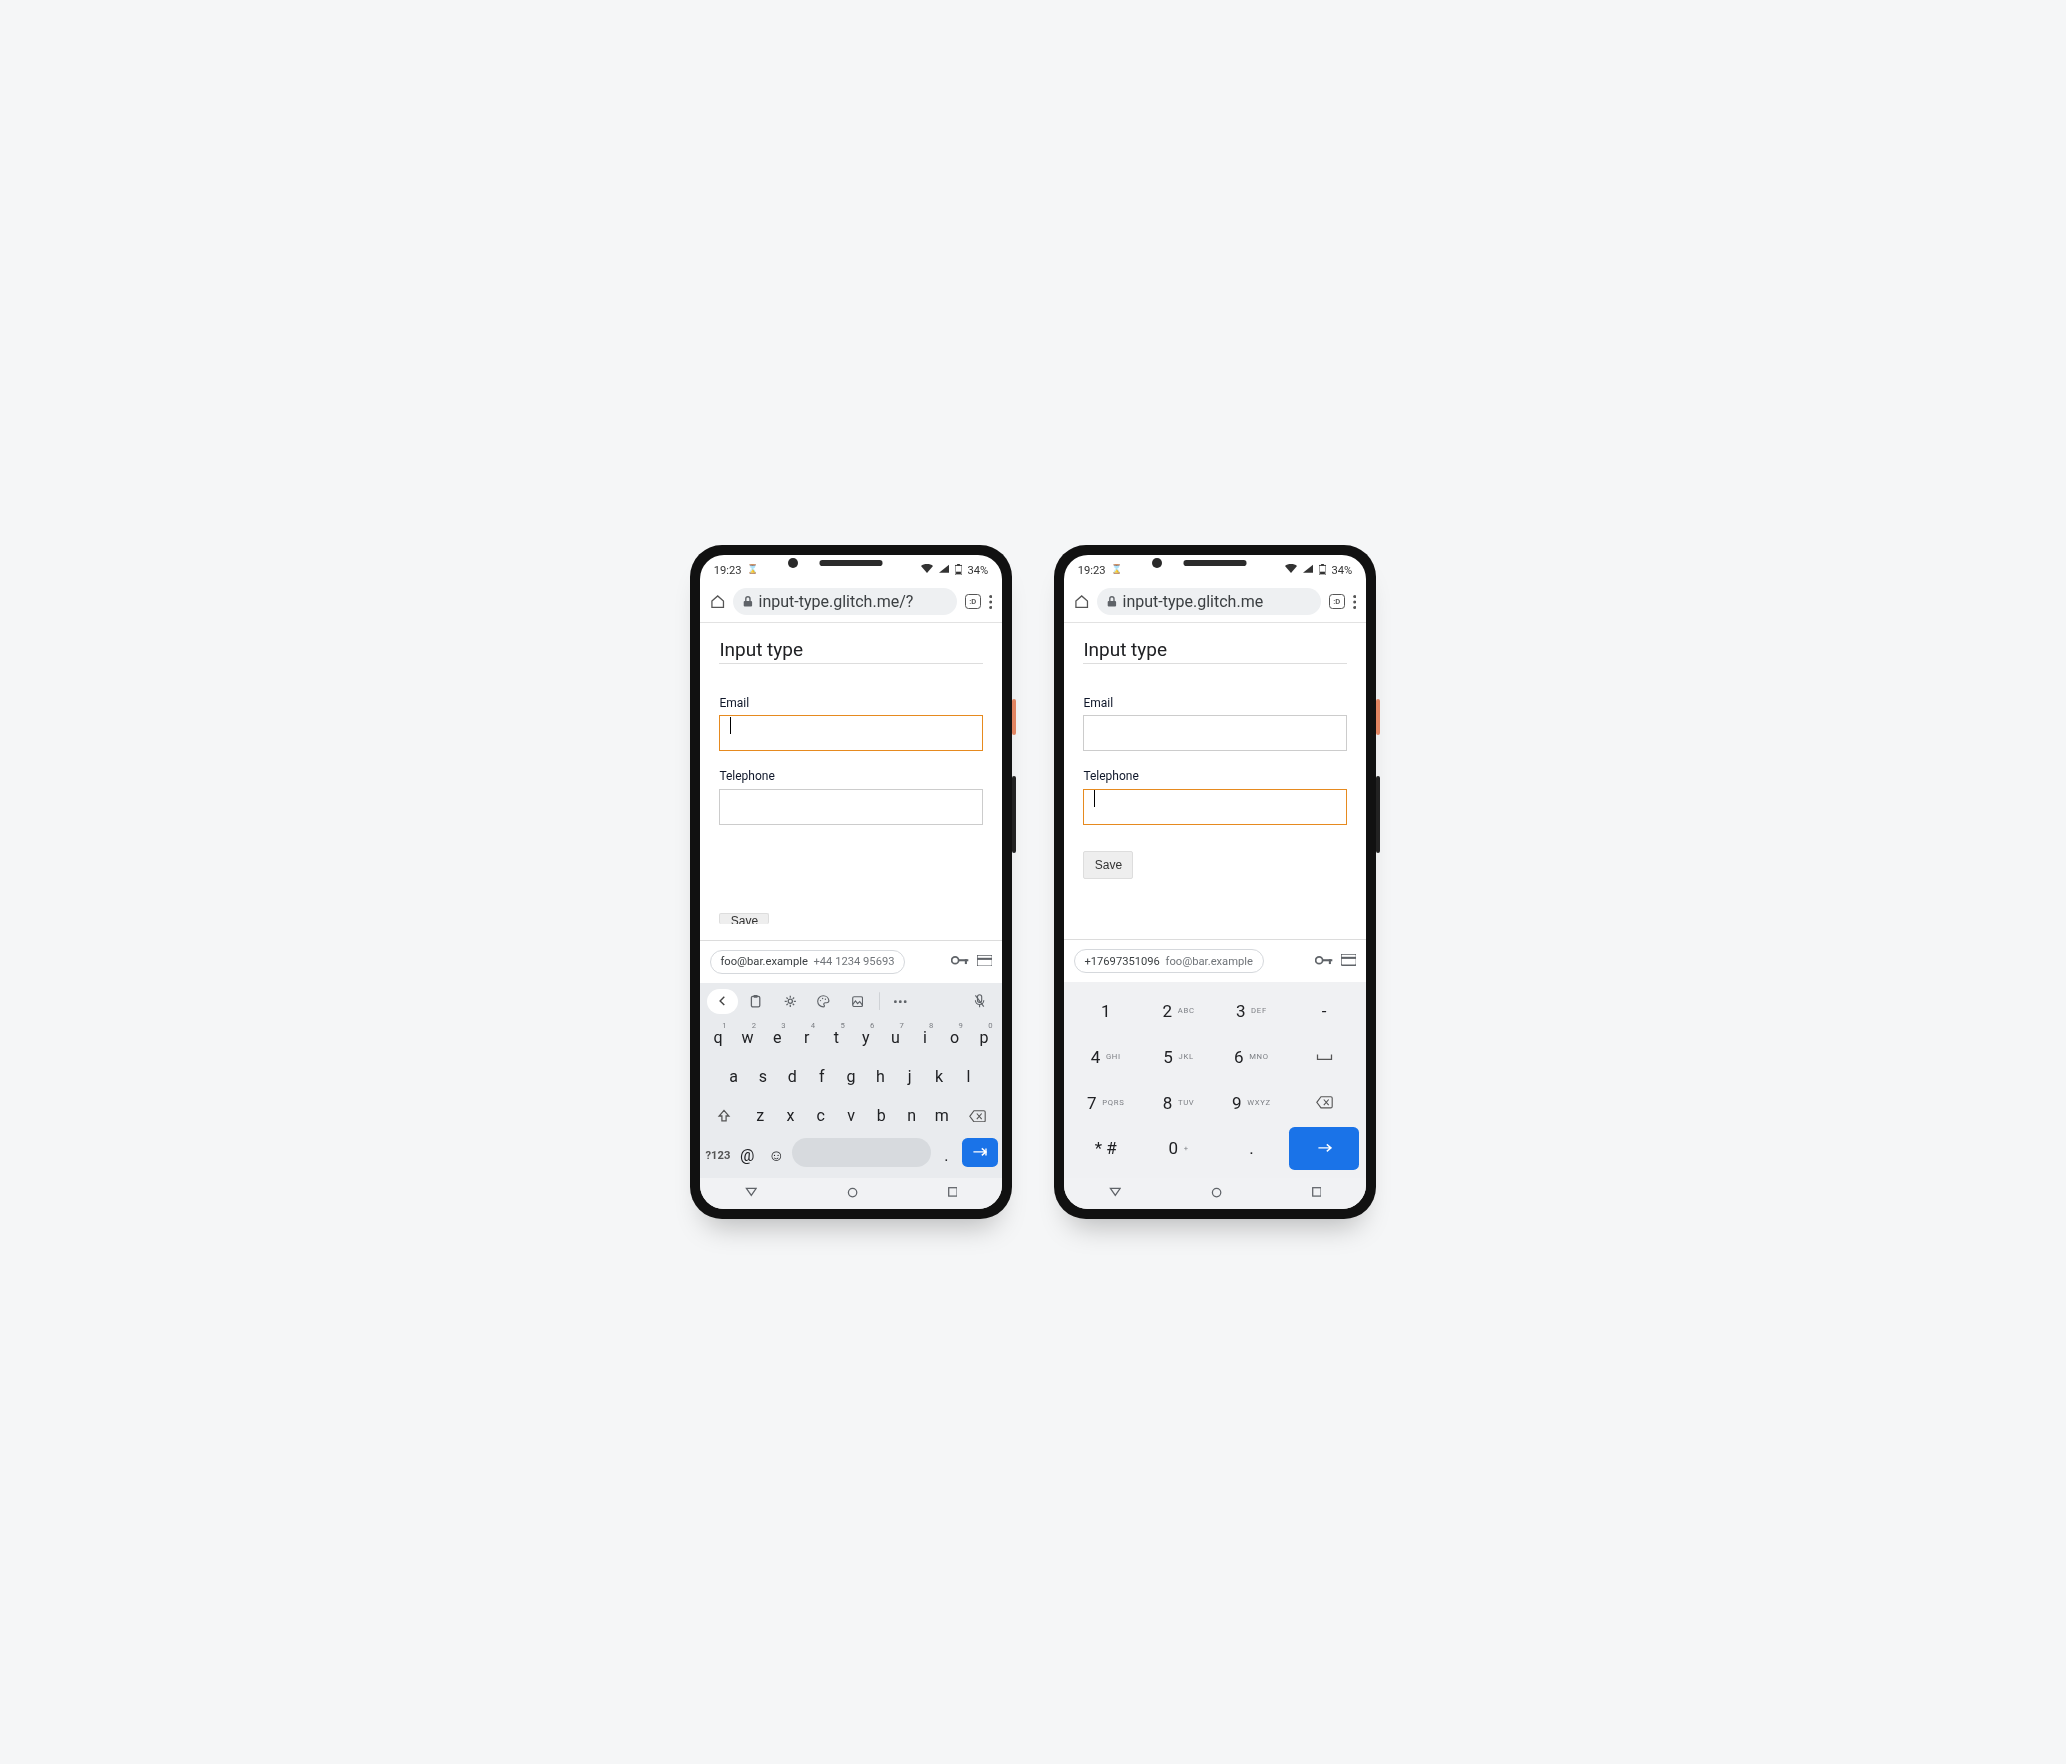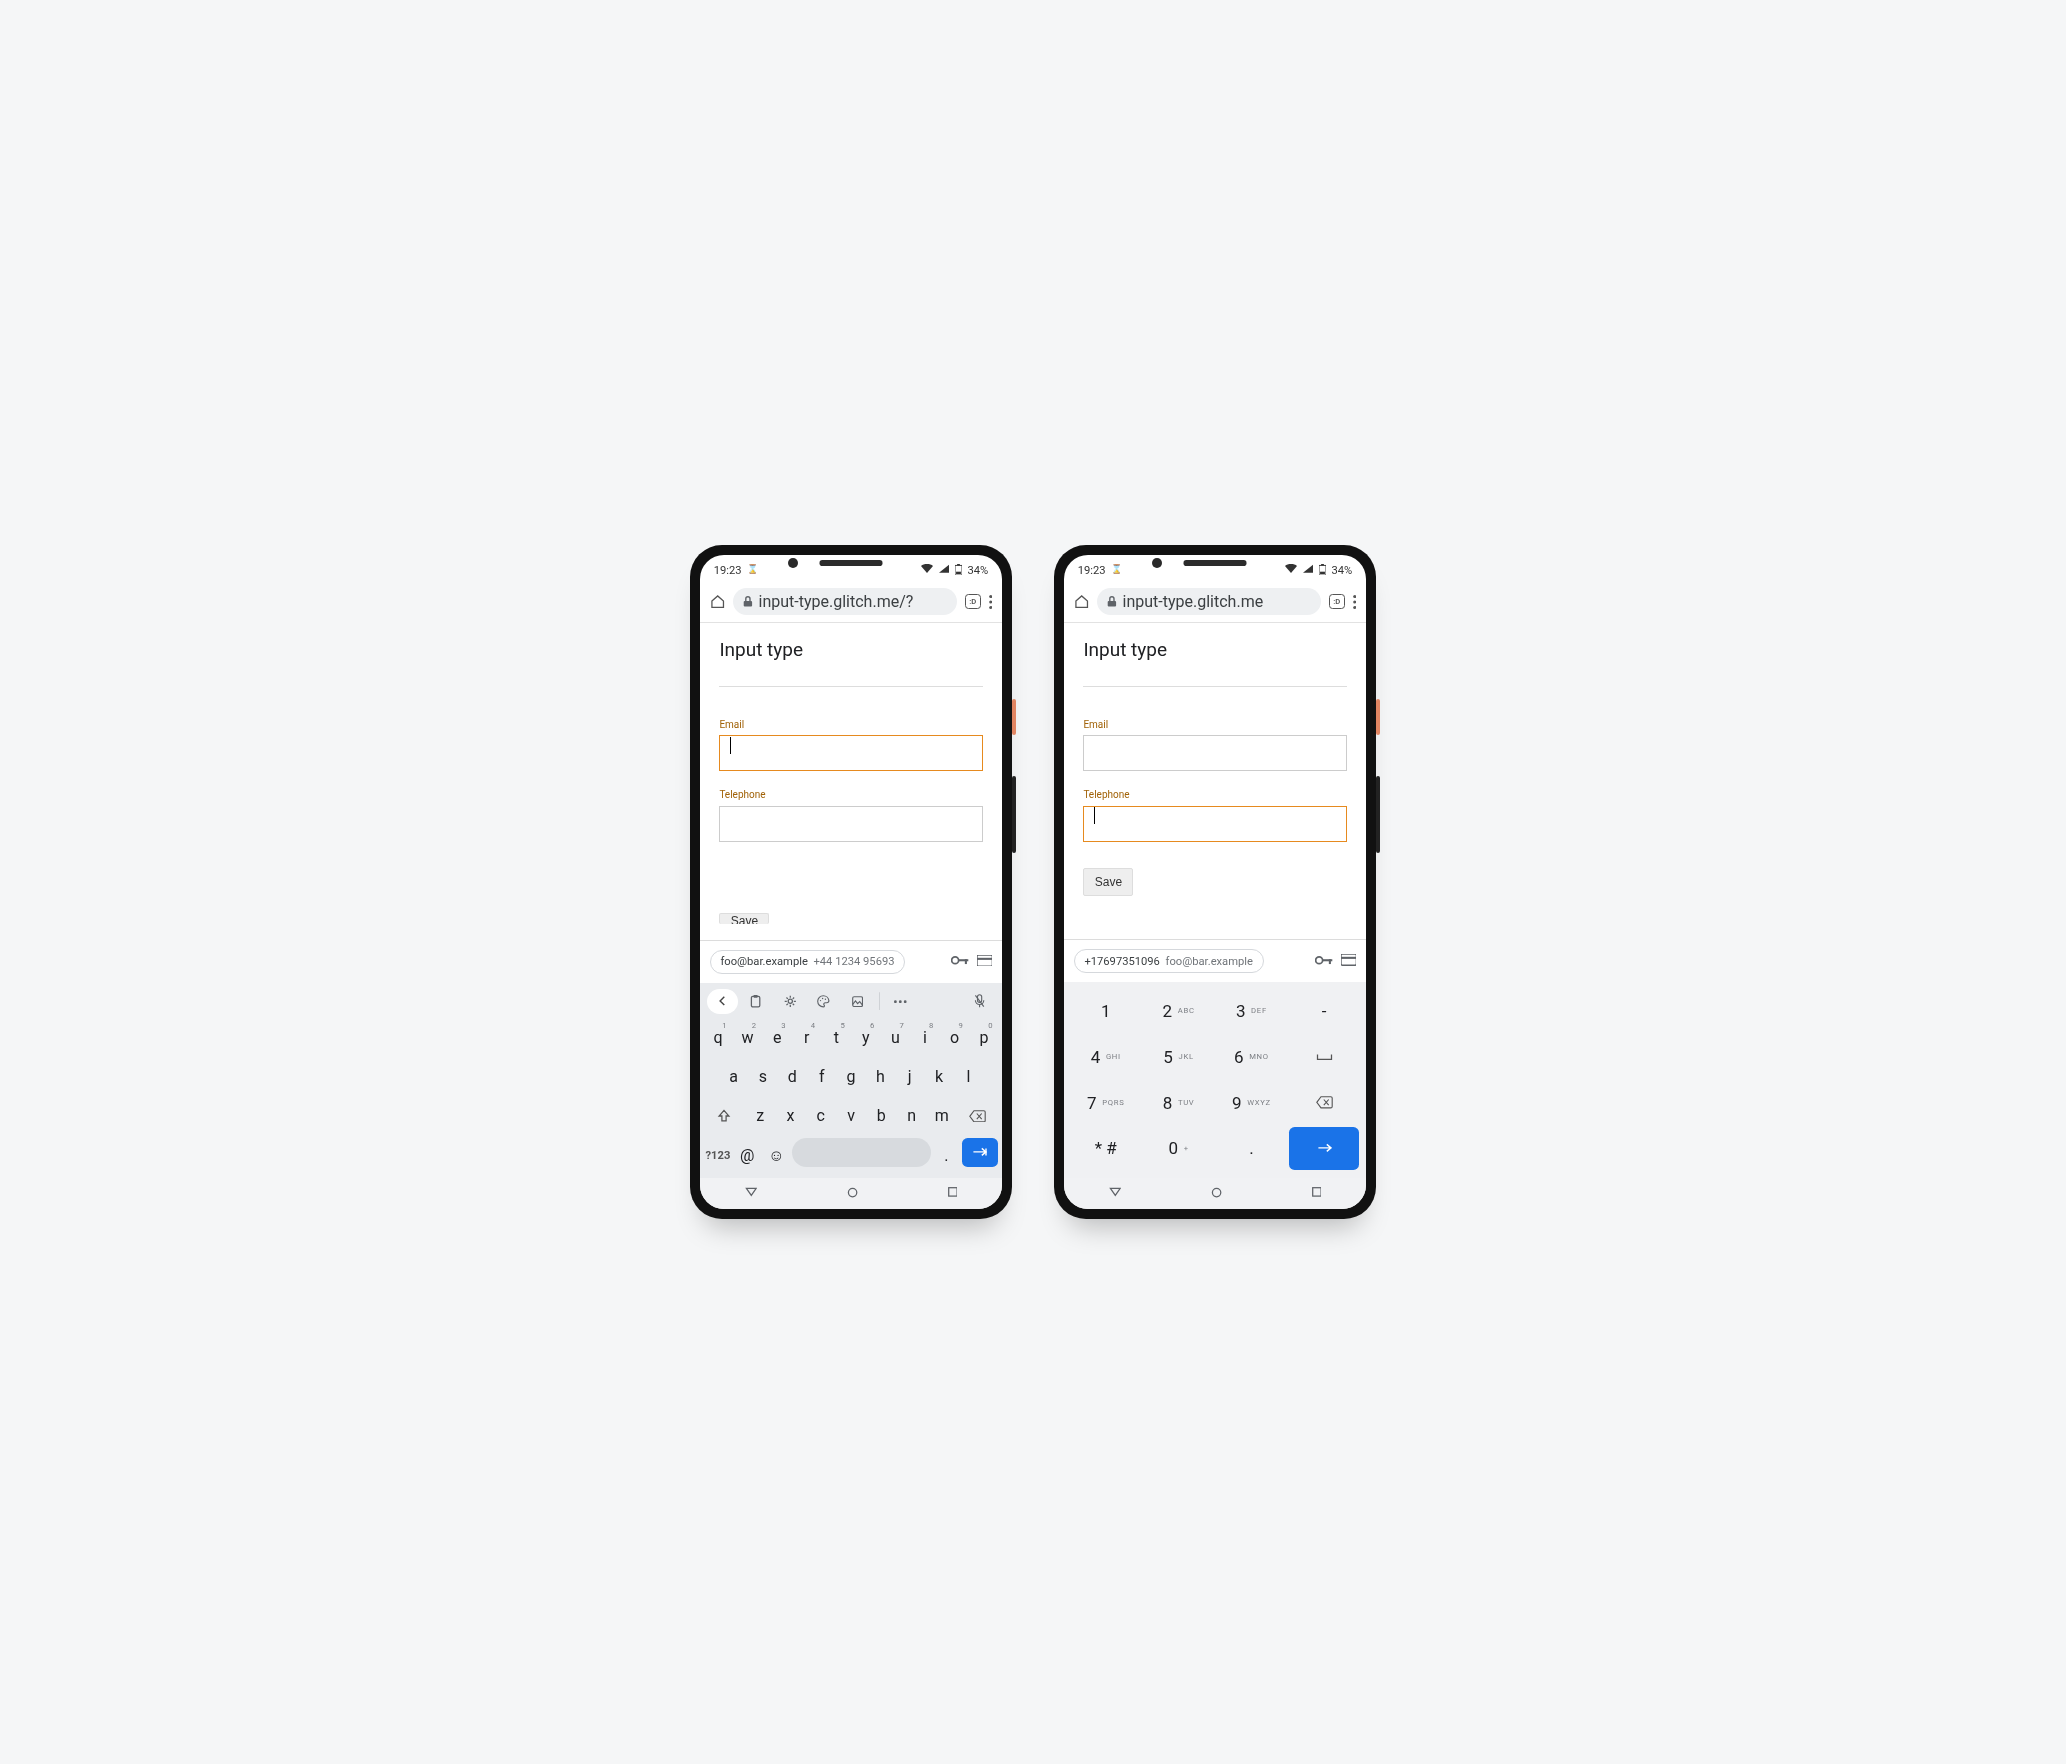--- a/index.html
+++ b/index.html
@@ -76,24 +76,24 @@
     font-size:7.7px; font-weight:600;
   }
   .hr { height:0.7px; background:#e2e2e2; }
 
   
   .page {
     flex:1; overflow:hidden; padding: 15.4px 19.6px; color:#202124;
     display:flex; flex-direction:column;
   }
   .page h1 {
-    font-size:19px; font-weight:400; padding-bottom:25px;
+    font-size:19px; font-weight:400; padding-bottom:2px;
     border-bottom:0.7px solid #ddd; margin-bottom:32px;
   }
-  .field-label { font-size:10px; margin-bottom:5.6px; color:#a16207; }
+  .field-label { font-size:12px; margin-bottom:5.6px; color:#0f172a; }
   .field-input {
     width:100%; height:36px; border:0.7px solid #ccc; font-size:12.6px;
     padding:0 8.4px; outline:none; background:#fff;
   }
   .field-input.focused { border:0.7px solid #e68a1f; }
   .caret {
     display:inline-block; width:0.7px; height:17px; background:#000;
     vertical-align:middle; margin-left:1.4px;
   }
   .field-block { margin-bottom:18px; }

